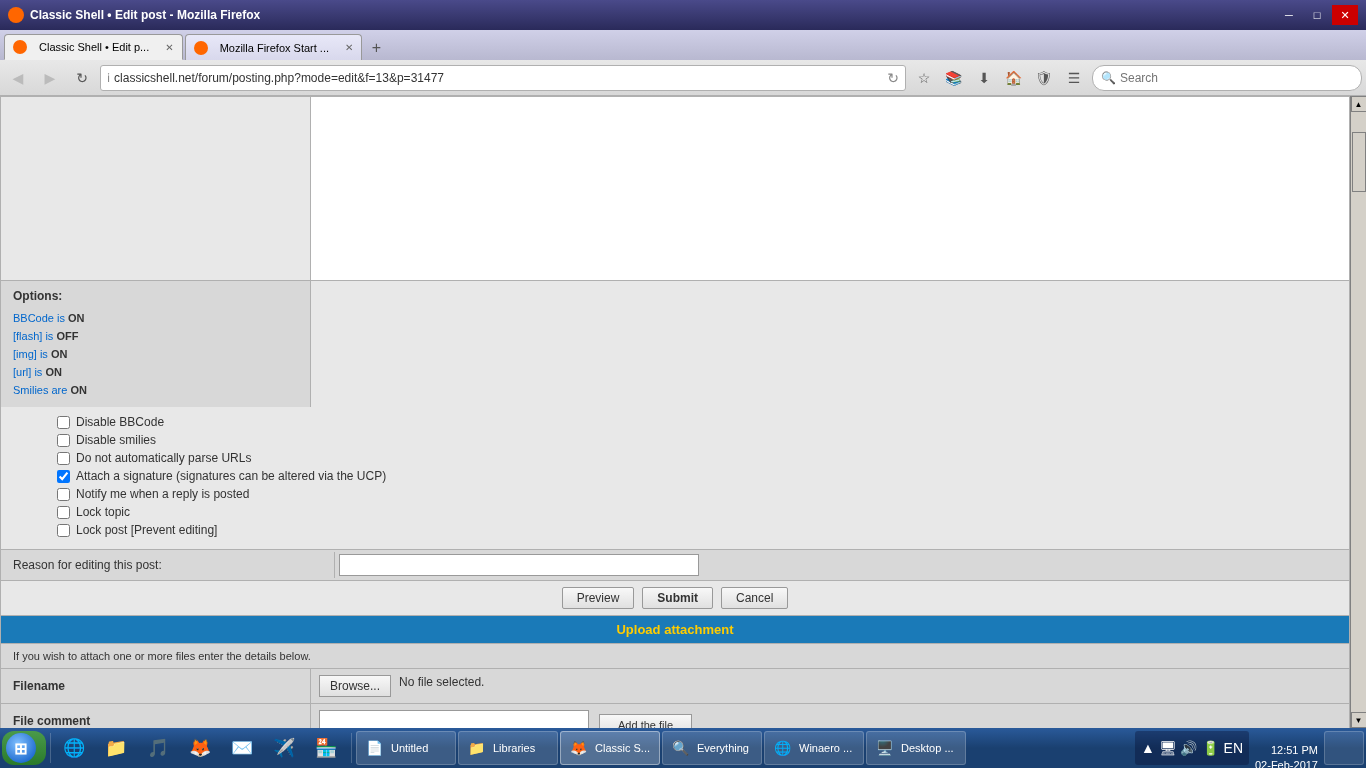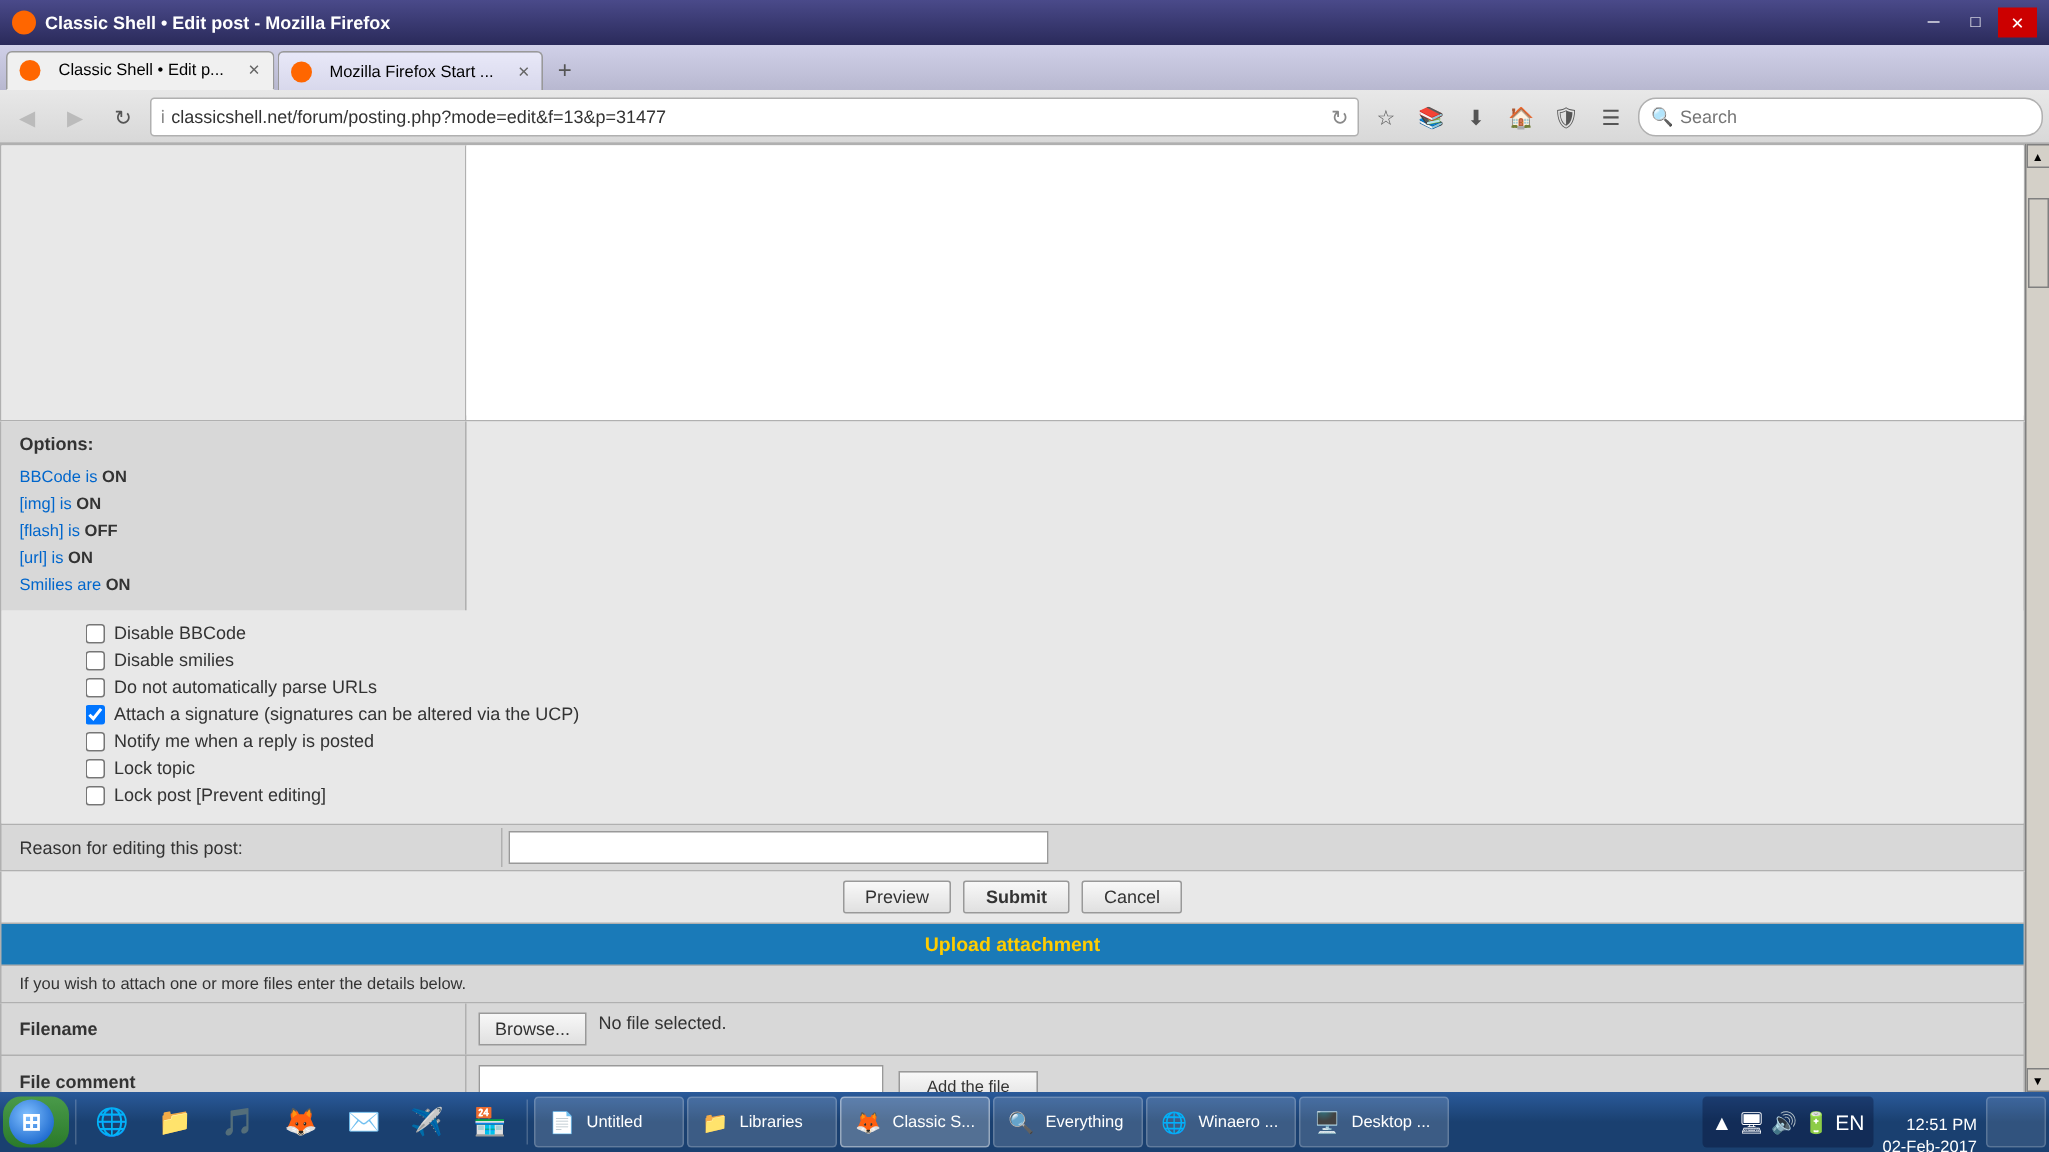--- a/index.html
+++ b/index.html
@@ -503,24 +503,24 @@
         </div>
       </div>
 
       <div class="options-section">
         <div class="options-left">
           <div class="label">Options:</div>
           <div class="opt-item">
             <span>BBCode is </span><span class="on">ON</span>
           </div>
           <div class="opt-item">
+            <span>[flash] is </span><span class="on">OFF</span>
+          </div>
+          <div class="opt-item">
             <span>[img] is </span><span class="on">ON</span>
-          </div>
-          <div class="opt-item">
-            <span>[flash] is </span><span class="on">OFF</span>
           </div>
           <div class="opt-item">
             <span>[url] is </span><span class="on">ON</span>
           </div>
           <div class="opt-item">
             <span>Smilies are </span><span class="on">ON</span>
           </div>
         </div>
         <div class="options-right">
           <div class="checkbox-row">

